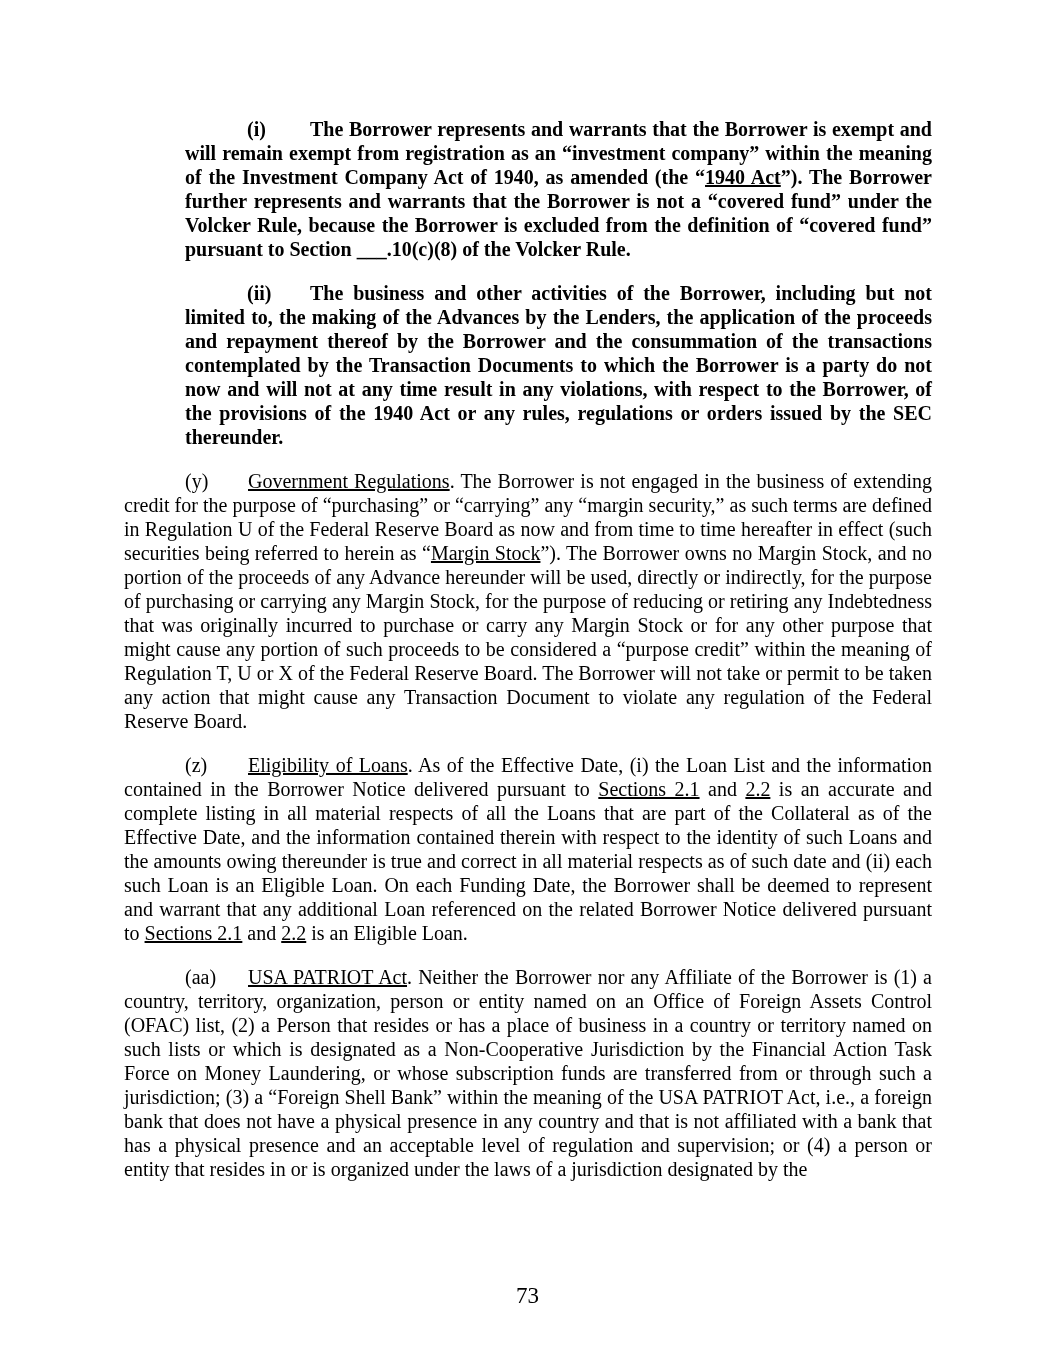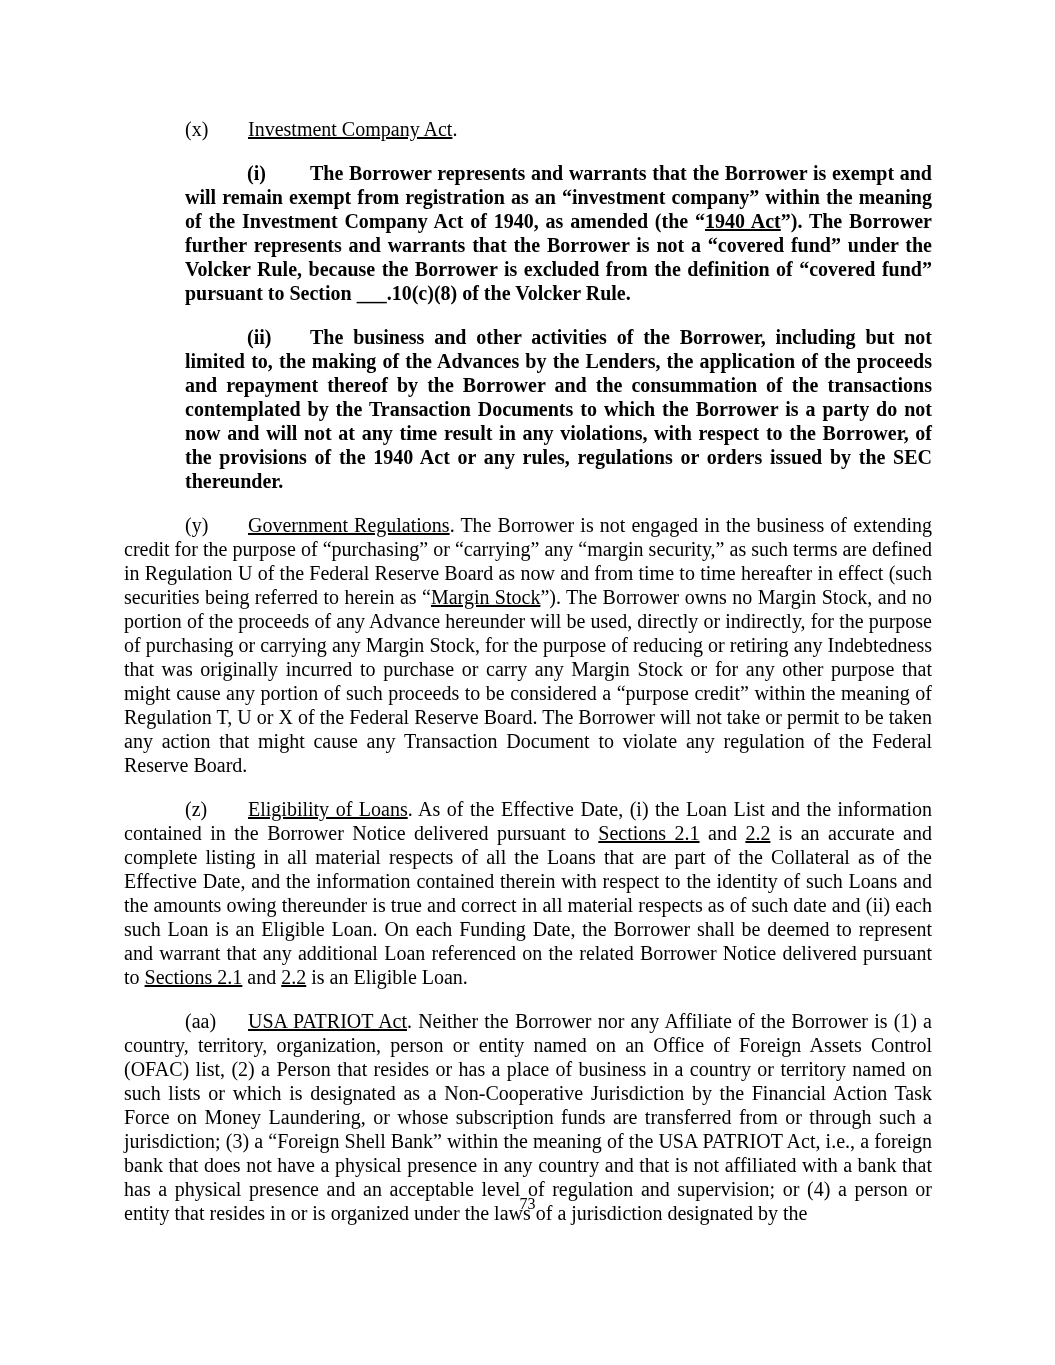--- a/index.html
+++ b/index.html
@@ -30,33 +30,32 @@
   p.main    { text-indent: 61px; margin-top: 8px; }
   .marker {
     display: inline-block;
     width: 63px;
     text-indent: 0;
   }
   .u { text-decoration: underline; }
   .page-number {
     position: absolute;
     left: 0;
-    top: 1192px;
+    top: 1284px;
     width: 100%;
     text-align: center;
     font-family: "Liberation Serif", serif;
-    font-size: 16px;
+    font-size: 23px;
   }
 </style>
 </head>
 <body>
 
 <div class="page">
   <div class="content" id="doc-content">
-      <p class="para heading"><span class="marker">(x)</span><span class="u">Investment Company Act</span><span>.</span></p>
       <p class="para sub"><span class="marker">(i)</span><span>The Borrower represents and warrants that the Borrower is exempt and will remain exempt from registration as an “investment company” within the meaning of the Investment Company Act of 1940, as amended (the “</span><span class="u">1940 Act</span><span>”).  The Borrower further represents and warrants that the Borrower is not a “covered fund” under the Volcker Rule, because the Borrower is excluded from the definition of “covered fund” pursuant to Section ___.10(c)(8) of the Volcker Rule.</span></p>
       <p class="para sub"><span class="marker">(ii)</span><span>The business and other activities of the Borrower, including but not limited to, the making of the Advances by the Lenders, the application of the proceeds and repayment thereof by the Borrower and the consummation of the transactions contemplated by the Transaction Documents to which the Borrower is a party do not now and will not at any time result in any violations, with respect to the Borrower, of the provisions of the 1940 Act or any rules, regulations or orders issued by the SEC thereunder.</span></p>
       <p class="para main"><span class="marker">(y)</span><span class="u">Government Regulations</span><span>.  The Borrower is not engaged in the business of extending credit for the purpose of “purchasing” or “carrying” any “margin security,” as such terms are defined in Regulation U of the Federal Reserve Board as now and from time to time hereafter in effect (such securities being referred to herein as “</span><span class="u">Margin Stock</span><span>”).  The Borrower owns no Margin Stock, and no portion of the proceeds of any Advance hereunder will be used, directly or indirectly, for the purpose of purchasing or carrying any Margin Stock, for the purpose of reducing or retiring any Indebtedness that was originally incurred to purchase or carry any Margin Stock or for any other purpose that might cause any portion of such proceeds to be considered a “purpose credit” within the meaning of Regulation T, U or X of the Federal Reserve Board.  The Borrower will not take or permit to be taken any action that might cause any Transaction Document to violate any regulation of the Federal Reserve Board.</span></p>
       <p class="para main"><span class="marker">(z)</span><span class="u">Eligibility of Loans</span><span>.  As of the Effective Date, (i) the Loan List and the information contained in the Borrower Notice delivered pursuant to </span><span class="u">Sections 2.1</span><span> and </span><span class="u">2.2</span><span> is an accurate and complete listing in all material respects of all the Loans that are part of the Collateral as of the Effective Date, and the information contained therein with respect to the identity of such Loans and the amounts owing thereunder is true and correct in all material respects as of such date and (ii) each such Loan is an Eligible Loan.  On each Funding Date, the Borrower shall be deemed to represent and warrant that any additional Loan referenced on the related Borrower Notice delivered pursuant to </span><span class="u">Sections 2.1</span><span> and </span><span class="u">2.2</span><span> is an Eligible Loan.</span></p>
       <p class="para main"><span class="marker">(aa)</span><span class="u">USA PATRIOT Act</span><span>.  Neither the Borrower nor any Affiliate of the Borrower is (1) a country, territory, organization, person or entity named on an Office of Foreign Assets Control (OFAC) list, (2) a Person that resides or has a place of business in a country or territory named on such lists or which is designated as a Non-Cooperative Jurisdiction by the Financial Action Task Force on Money Laundering, or whose subscription funds are transferred from or through such a jurisdiction; (3) a “Foreign Shell Bank” within the meaning of the USA PATRIOT Act, i.e., a foreign bank that does not have a physical presence in any country and that is not affiliated with a bank that has a physical presence and an acceptable level of regulation and supervision; or (4) a person or entity that resides in or is organized under the laws of a jurisdiction designated by the</span></p>
     </div>
   <div class="page-number">73</div>
 </div>
 
 </body></html>

